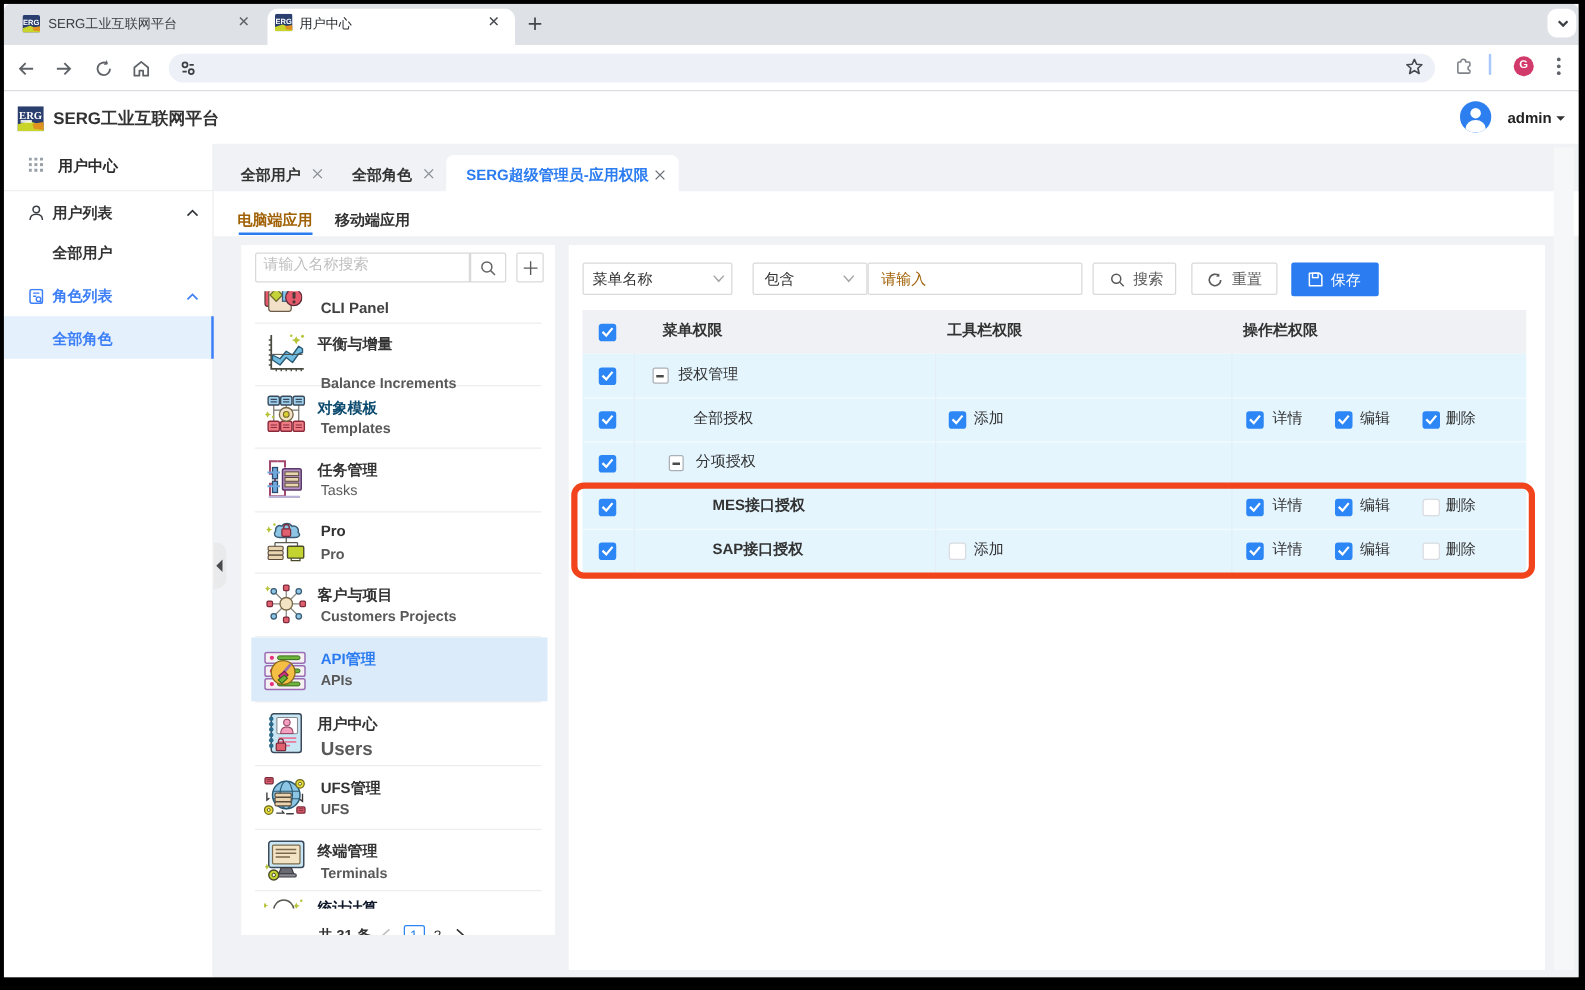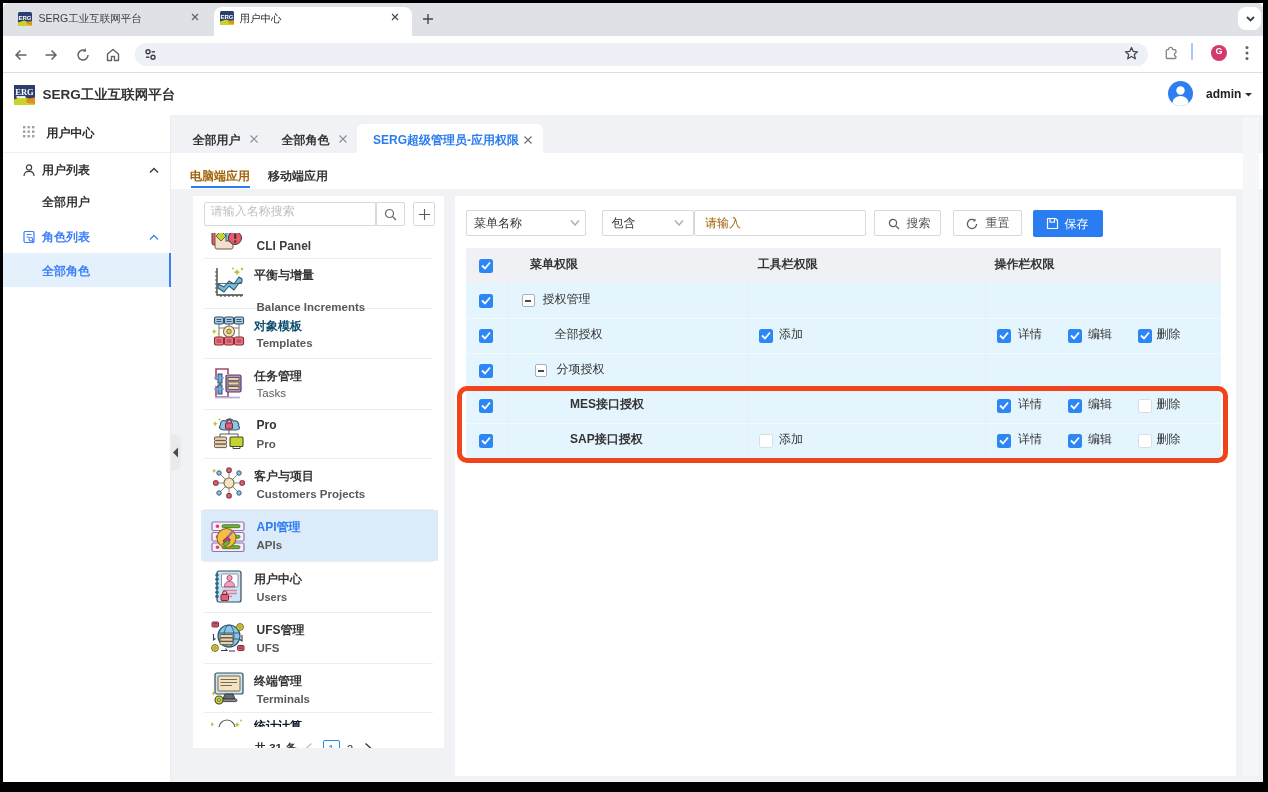--- a/index.html
+++ b/index.html
@@ -404,21 +404,21 @@
             </g>
             <rect x="8.5" y="4" width="16.5" height="13" rx="1" fill="#fff" stroke="#8a8a92" stroke-width="0.9"></rect>
             <circle cx="16.5" cy="8" r="2.6" fill="#F2A0BE" stroke="#9a4a6a" stroke-width="0.9"></circle>
             <path d="M11.5 16.8 C11.5 12.8 13.5 11.5 16.5 11.5 C19.5 11.5 21.5 12.8 21.5 16.8 Z" fill="#F2A0BE" stroke="#9a4a6a" stroke-width="0.9"></path>
             <path d="M10 20.5 H24 M10 23.5 H24 M10 26.5 H19" stroke="#E87A9C" stroke-width="1.4"></path>
             <rect x="8" y="24.5" width="7.5" height="6" rx="1" fill="#E06070" stroke="#7a2a3a" stroke-width="1"></rect>
             <path d="M9.7 24.5 V23 a2 2 0 0 1 4 0 V24.5" stroke="#7a2a3a" stroke-width="1" fill="none"></path>
           </svg>
     </div>
     <div class="abs" style="left:61px;top:341px;font-size:12px;font-weight:bold;color:#333;">用户中心</div>
-    <div class="abs" style="left:63.5px;top:360.5px;font-size:11px;font-weight:bold;color:#595959;">Users</div>
+    <div class="abs" style="left:63.5px;top:360.5px;font-size:15px;font-weight:bold;color:#595959;">Users</div>
 
     <div class="abs" style="left:18px;top:391px;width:34px;height:34px;">
       <svg width="34" height="34">
             <circle cx="18" cy="15" r="11" fill="#8CC6E4" stroke="#2a5a74" stroke-width="1.2"></circle>
             <ellipse cx="18" cy="15" rx="5" ry="11" stroke="#2a5a74" stroke-width="0.9" fill="none"></ellipse>
             <path d="M7.5 12 H28.5 M7.5 18 H28.5" stroke="#2a5a74" stroke-width="0.9"></path>
             <rect x="9" y="13.5" width="13" height="3.2" rx="1" fill="#E8D5B0" stroke="#5a4a3a" stroke-width="0.9"></rect>
             <rect x="9" y="17" width="13" height="3.2" rx="1" fill="#E8D5B0" stroke="#5a4a3a" stroke-width="0.9"></rect>
             <rect x="9" y="20.5" width="13" height="3.2" rx="1" fill="#E8D5B0" stroke="#5a4a3a" stroke-width="0.9"></rect>
             <rect x="1" y="1" width="6.5" height="5" rx="1" fill="#E06070" stroke="#7a2a3a" stroke-width="1"></rect>

